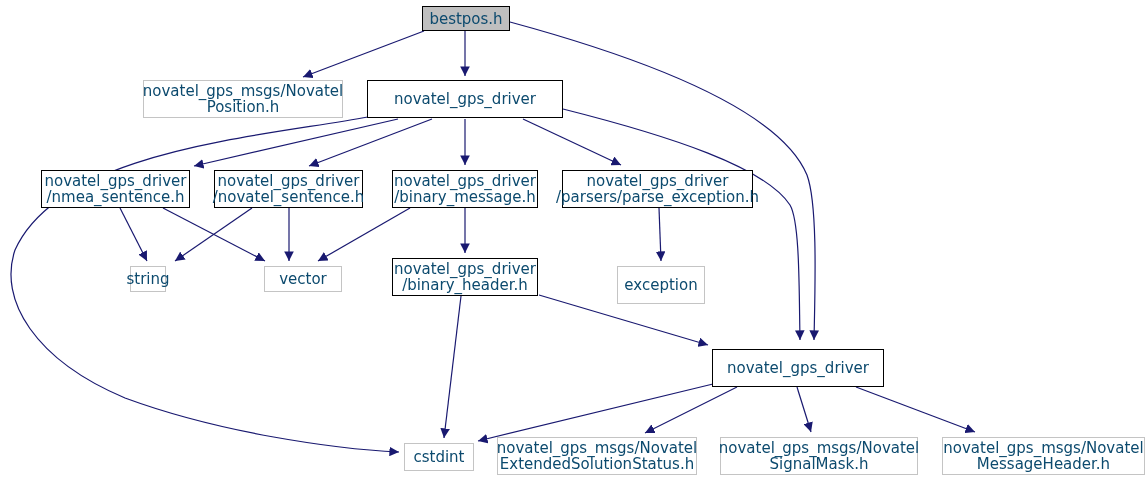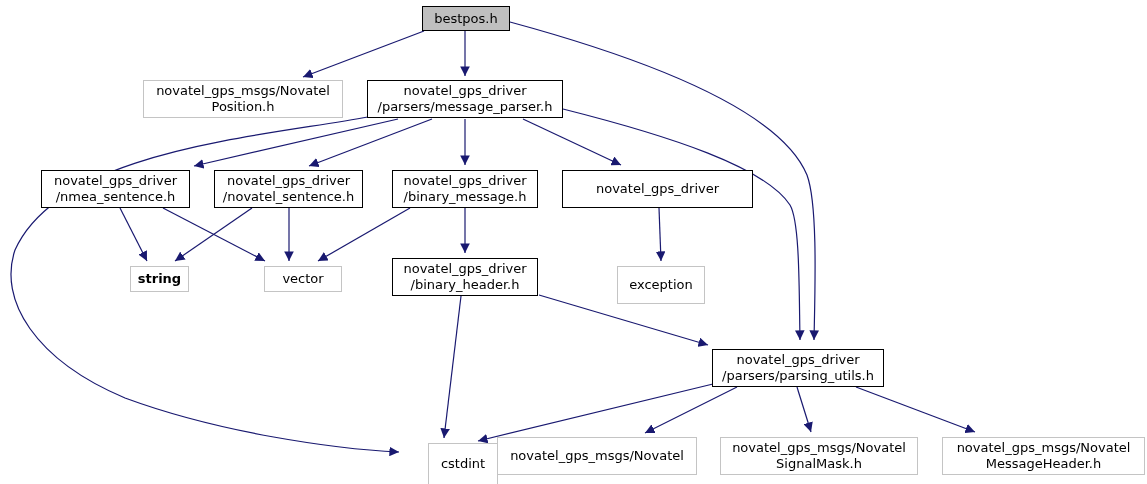--- a/index.html
+++ b/index.html
@@ -10,24 +10,24 @@
     font-family:"DejaVu Sans","Liberation Sans",sans-serif;
     overflow:hidden;
   }
   .edge-layer{position:absolute;left:0;top:0;width:1147px;height:484px;}
   .node{
     position:absolute;
     box-sizing:border-box;
     display:flex;flex-direction:column;
     align-items:center;justify-content:center;
     text-align:center;
-    font-size:13px;line-height:16px;
+    font-size:15px;line-height:16px;
     white-space:nowrap;
     background:#ffffff;
-    color:#000000;
+    color:#0c4a6e;
   }
   .node.internal{border:1.4px solid #000000;}
   .node.external{border:1px solid #c4c4c4;align-items:center;}
   .node.root{border:1.4px solid #000000;background:#bfbfbf;}
 </style>
 </head>
 <body>
 
 <div class="canvas">
   <svg class="edge-layer" width="1147" height="484" viewBox="0 0 1147 484" xmlns="http://www.w3.org/2000/svg">
@@ -64,59 +64,59 @@
   <div id="node-group">
       <div class="node root" style="left: 422px; top: 6px; width: 88px; height: 25px;">
         <div>bestpos.h</div>
       </div>
       <div class="node external" style="left: 143px; top: 80px; width: 200px; height: 38px;">
         <div>novatel_gps_msgs/Novatel</div>
         <div>Position.h</div>
       </div>
       <div class="node internal" style="left: 367px; top: 80px; width: 196px; height: 38px;">
         <div>novatel_gps_driver</div>
-        <div>/parsers/message_parser.h</div>
       </div>
       <div class="node internal" style="left: 41px; top: 170px; width: 149px; height: 38px;">
         <div>novatel_gps_driver</div>
         <div>/nmea_sentence.h</div>
       </div>
       <div class="node internal" style="left: 214px; top: 170px; width: 149px; height: 38px;">
         <div>novatel_gps_driver</div>
         <div>/novatel_sentence.h</div>
       </div>
       <div class="node internal" style="left: 392px; top: 170px; width: 146px; height: 38px;">
         <div>novatel_gps_driver</div>
         <div>/binary_message.h</div>
       </div>
       <div class="node internal" style="left: 562px; top: 170px; width: 191px; height: 38px;">
         <div>novatel_gps_driver</div>
+        <div>/parsers/parse_exception.h</div>
       </div>
-      <div class="node external" style="left: 130px; top: 266px; width: 59px; height: 26px; font-weight: bold;">
+      <div class="node external" style="left: 130px; top: 266px; width: 36px; height: 26px;">
         <div>string</div>
       </div>
       <div class="node external" style="left: 258px; top: 266px; width: 78px; height: 26px; margin-left: 6px;">
         <div>vector</div>
       </div>
       <div class="node internal" style="left: 392px; top: 258px; width: 146px; height: 38px;">
         <div>novatel_gps_driver</div>
         <div>/binary_header.h</div>
       </div>
       <div class="node external" style="left: 617px; top: 266px; width: 88px; height: 38px;">
         <div>exception</div>
       </div>
       <div class="node internal" style="left: 712px; top: 349px; width: 172px; height: 38px;">
         <div>novatel_gps_driver</div>
-        <div>/parsers/parsing_utils.h</div>
       </div>
-      <div class="node external" style="left: 428px; top: 443px; width: 70px; height: 42px;">
+      <div class="node external" style="left: 404px; top: 443px; width: 70px; height: 28px;">
         <div>cstdint</div>
       </div>
       <div class="node external" style="left: 497px; top: 437px; width: 200px; height: 38px;">
         <div>novatel_gps_msgs/Novatel</div>
+        <div>ExtendedSolutionStatus.h</div>
       </div>
       <div class="node external" style="left: 720px; top: 437px; width: 198px; height: 38px;">
         <div>novatel_gps_msgs/Novatel</div>
         <div>SignalMask.h</div>
       </div>
       <div class="node external" style="left: 942px; top: 437px; width: 203px; height: 38px;">
         <div>novatel_gps_msgs/Novatel</div>
         <div>MessageHeader.h</div>
       </div>
     </div>

